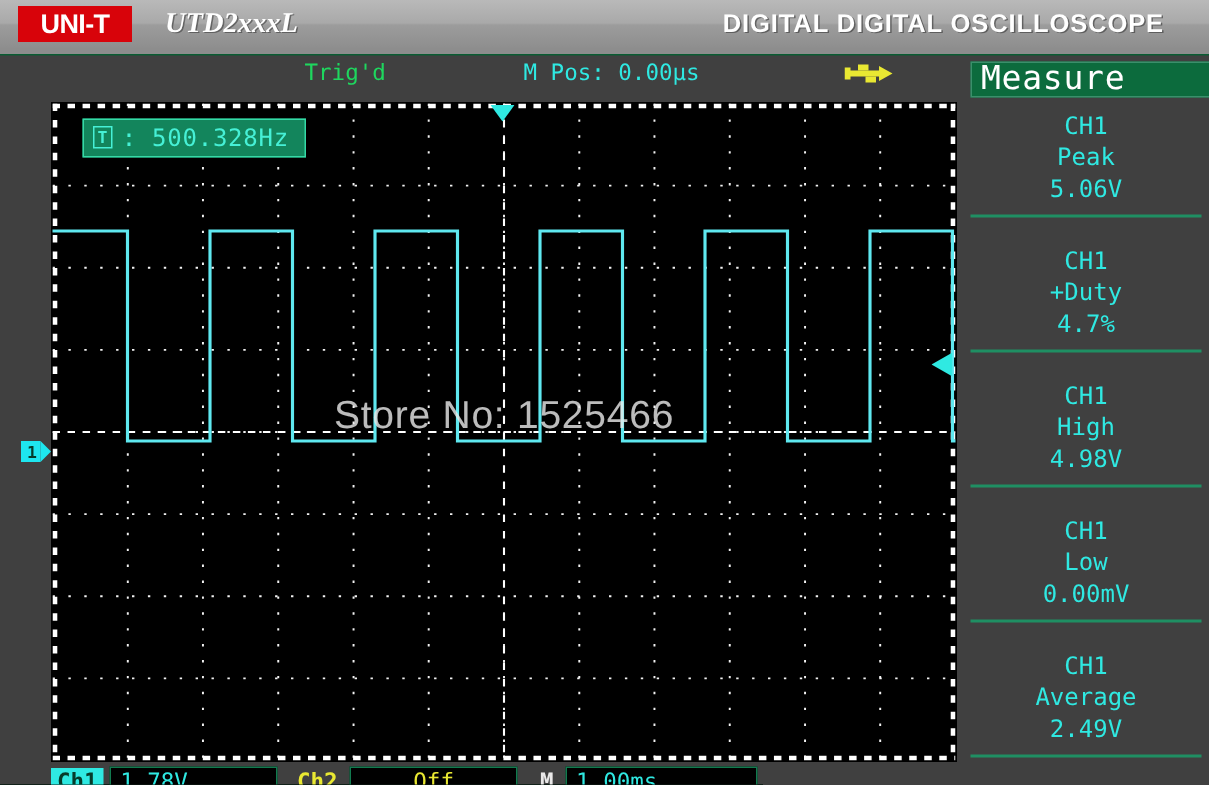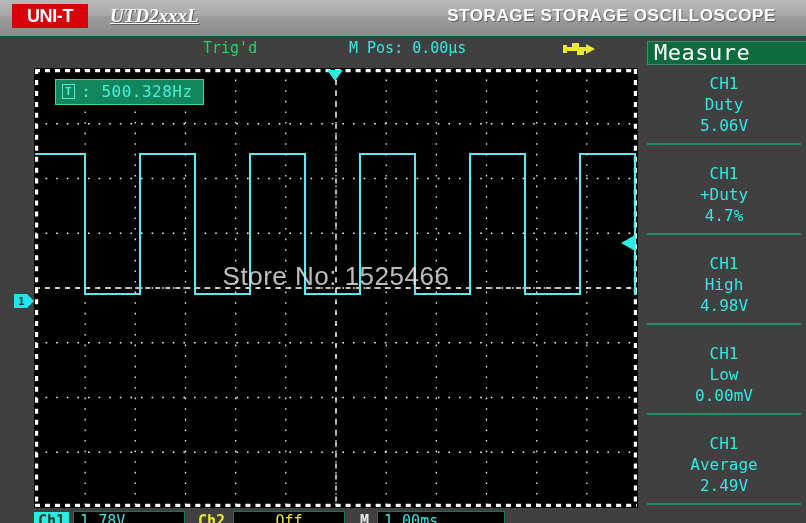--- a/index.html
+++ b/index.html
@@ -38,21 +38,20 @@
     letter-spacing: -0.4px;
   }
   .model-name {
     position: absolute; left: 110px; top: 5px;
     font-family: "Liberation Serif", serif;
     font-style: italic;
     font-weight: bold;
     font-size: 19px;
     color: #ffffff;
     text-shadow: 1px 1px 0 rgba(60,60,60,0.6);
-    text-decoration: underline;
   }
   .dso-title {
     position: absolute; right: 30px; top: 6px;
     font-family: "Liberation Sans", sans-serif;
     font-weight: bold;
     font-size: 17px;
     letter-spacing: 0.6px;
     color: #ffffff;
     text-shadow: 1px 1px 0 rgba(70,70,70,0.7);
   }
@@ -177,21 +176,21 @@
   }
 </style>
 </head>
 <body>
 
 <div id="app">
 
   <div class="brand-bar">
     <div class="logo-box">UNI-T</div>
     <div class="model-name">UTD2xxxL</div>
-    <div class="dso-title">STORAGE STORAGE OSCILLOSCOPE</div>
+    <div class="dso-title">DIGITAL DIGITAL OSCILLOSCOPE</div>
   </div>
 
   <div class="scope">
 
     <div class="status-strip">
       <div class="trigd">Trig'd</div>
       <div class="mpos">M Pos: 0.00μs</div>
       <svg class="usb-icon" viewBox="0 0 34 16">
         <rect x="3" y="6" width="20" height="4" fill="#e9e832"></rect>
         <rect x="9" y="2" width="7" height="4" fill="#e9e832"></rect>
@@ -288,21 +287,21 @@
         <span class="plabel lbl-m">M</span>
         <span class="pvalue v-cyan" style="width:128px;">1.00ms</span>
       </div>
     </div>
 
     <div class="measure-panel">
       <div class="measure-title">Measure</div>
 
       <div class="m-item" style="top:36px;">
         <div class="ln">CH1</div>
-        <div class="ln">Duty</div>
+        <div class="ln">Peak</div>
         <div class="ln">5.06V</div>
       </div>
       <div class="m-sep" style="top:106px;"></div>
 
       <div class="m-item" style="top:126px;">
         <div class="ln">CH1</div>
         <div class="ln">+Duty</div>
         <div class="ln">4.7%</div>
       </div>
       <div class="m-sep" style="top:196px;"></div>

